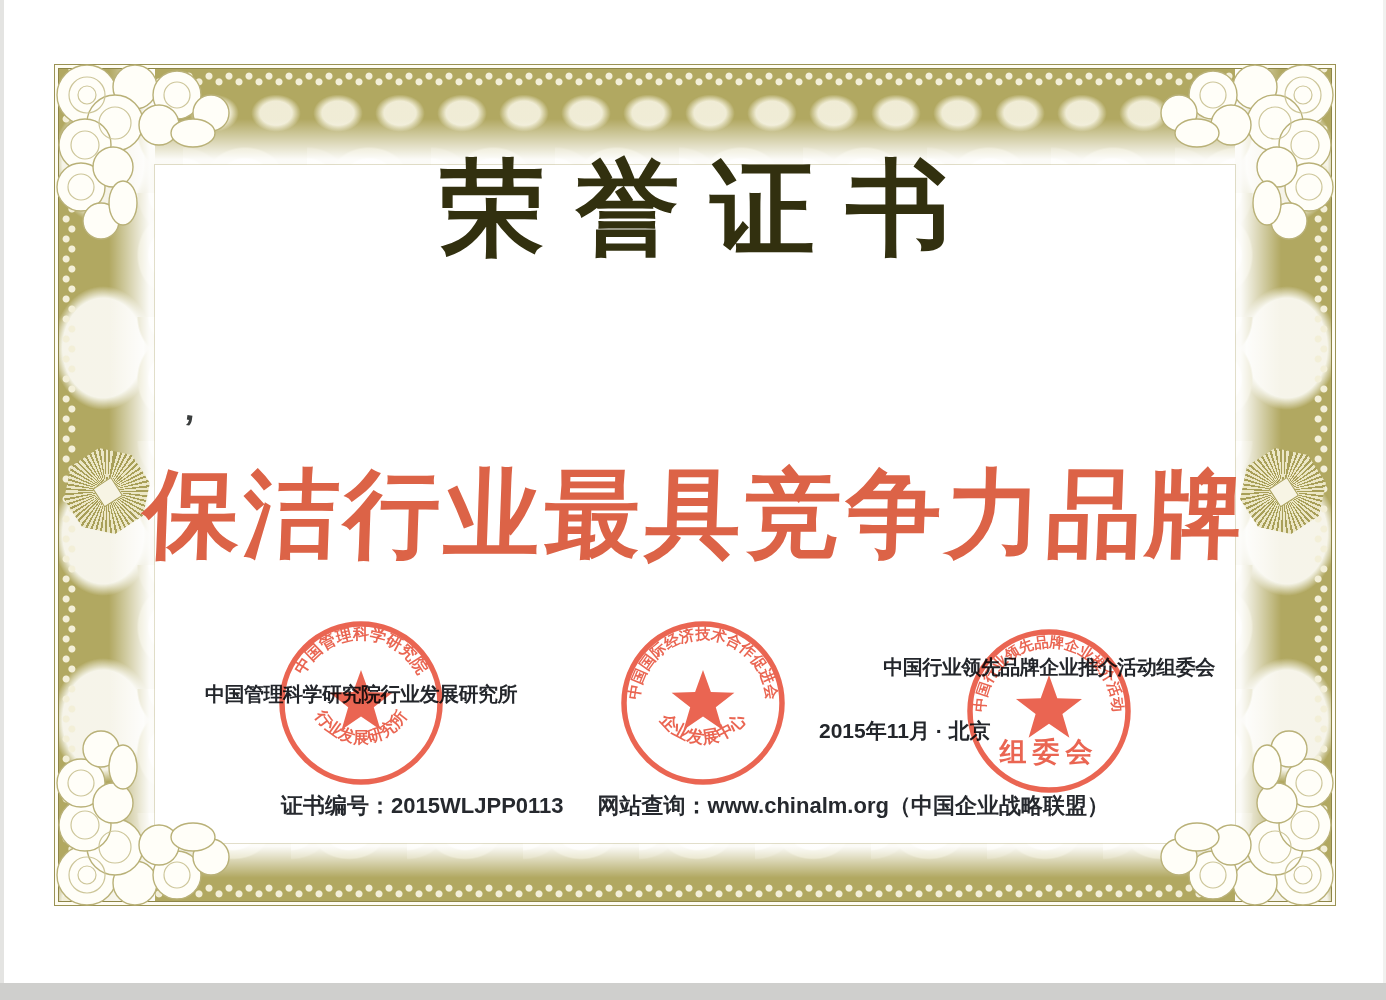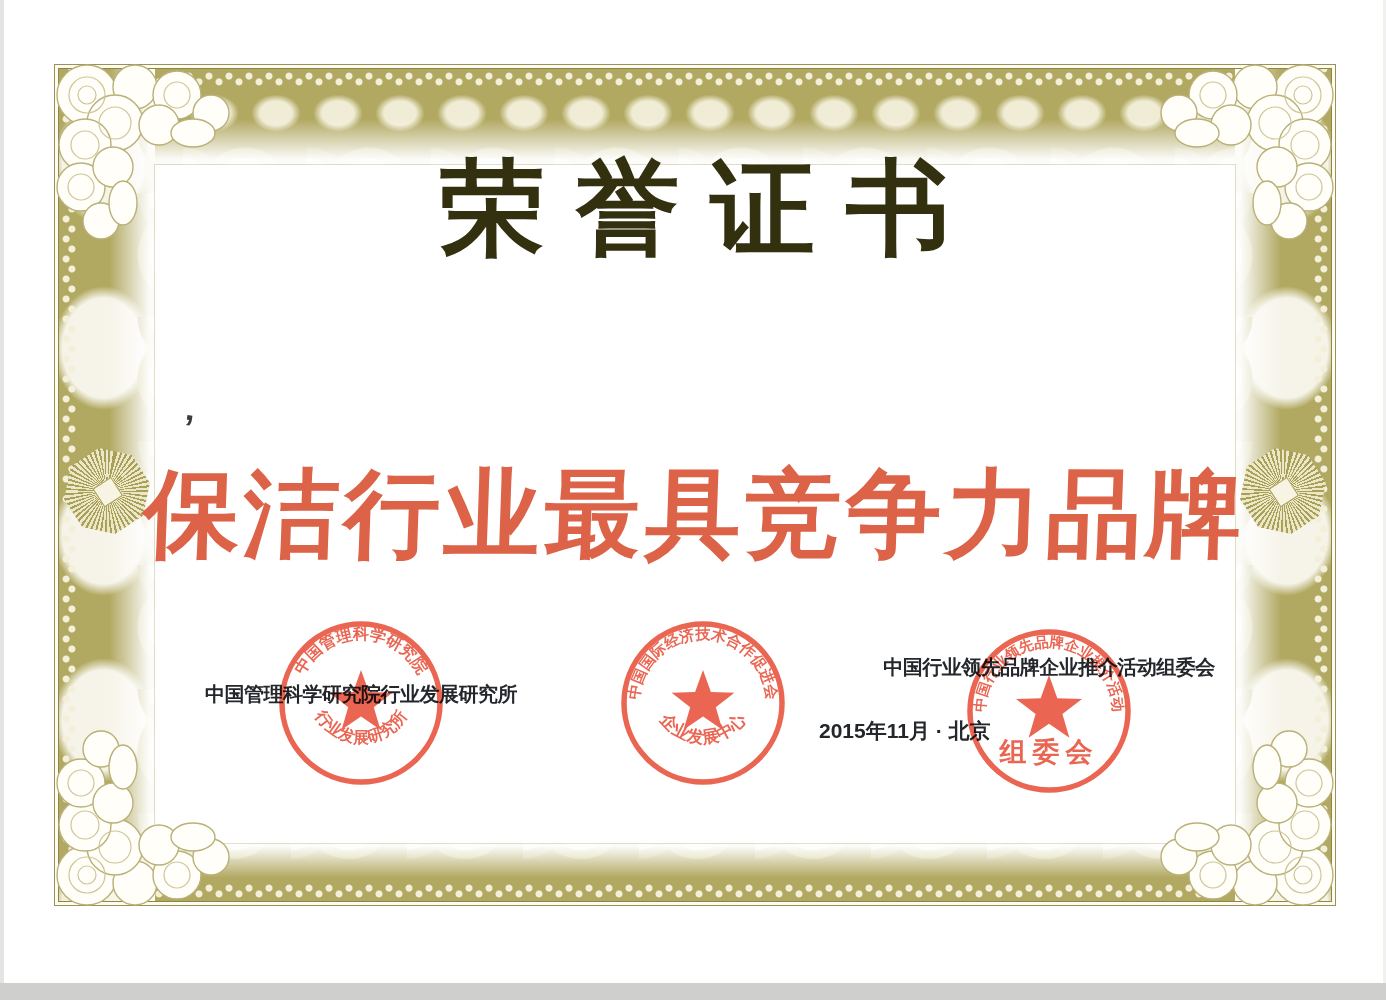--- a/index.html
+++ b/index.html
@@ -271,14 +271,17 @@
   <svg class="seal seal-3" width="172" height="172" viewBox="0 0 172 172">
     <defs>
       <path id="ring3" d="M 86,150 A 64,64 0 1 1 86,22 A 64,64 0 1 1 86,150"></path>
     </defs>
     <circle cx="86" cy="86" r="79" fill="none" stroke="#e7503a" stroke-width="5.5"></circle>
     <polygon fill="#e7503a" points="86,50 94.3,73.2 119,73.9 99.4,89.1 106.4,112.7 86,98.8 65.6,112.7 72.6,89.1 53,73.9 77.7,73.2"></polygon>
     <text font-size="14.5"><textPath href="#ring3" startOffset="50%" text-anchor="middle">中国行业领先品牌企业推介活动</textPath></text>
     <text x="86" y="136" text-anchor="middle" font-size="27" letter-spacing="6">组委会</text>
   </svg>
 
+  <div class="footer-line">
+    <span>证书编号：</span><span>2015WLJPP0113</span><span class="footer-gap"></span><span>网站查询：</span><span>www.chinalm.org</span><span>（中国企业战略联盟）</span>
+  </div>
 
 </div>
 
 </body></html>

